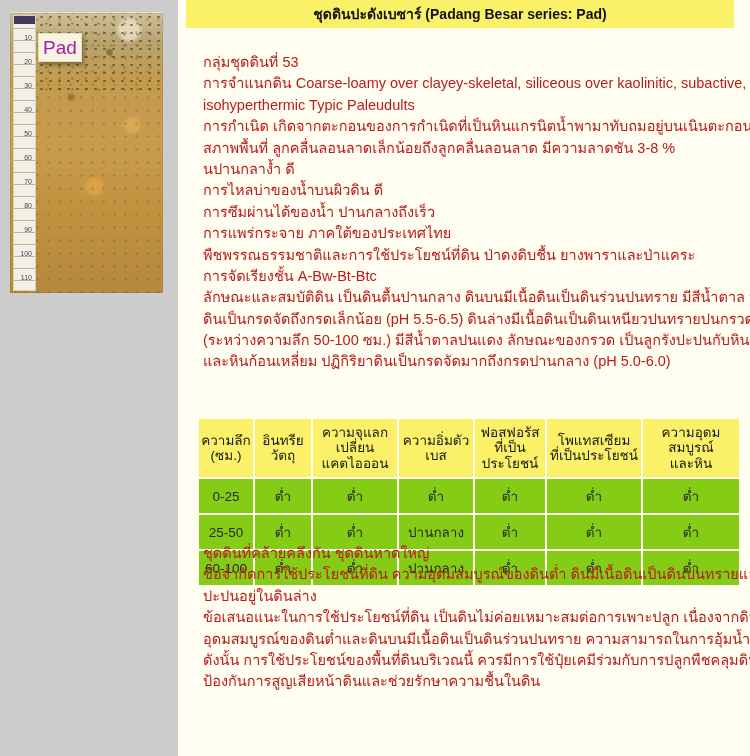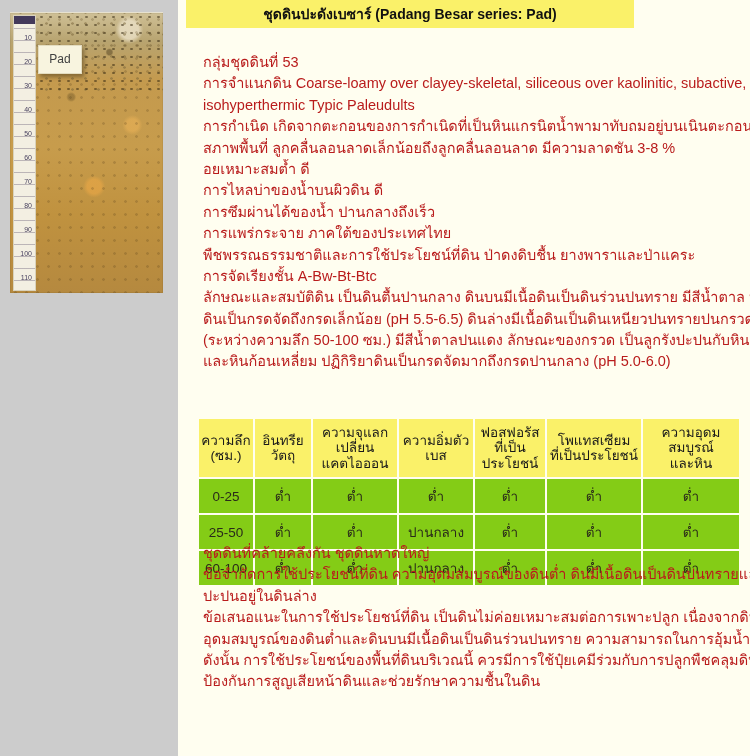--- a/index.html
+++ b/index.html
@@ -8,21 +8,21 @@
     background:#cccccc;
     font-family:"Liberation Sans",sans-serif;
     color:#3b3b3b;
   }
   
   .content{
     position:absolute;left:178px;top:0;width:572px;height:756px;
     background:#fffef0;
   }
   .title-bar{
-    position:absolute;left:8px;top:0;width:448px;height:28px;
+    position:absolute;left:8px;top:0;width:548px;height:28px;
     background:#faf169;
     text-align:center;line-height:28px;
     font-size:14px;font-weight:bold;color:#111;
   }
   .desc,.footer{
     position:absolute;left:10px;width:548px;
     font-size:14.5px;color:#b91c1c;margin-left:15px;
   }
   .desc{top:52px;}
   .footer{top:543px;}
@@ -86,24 +86,24 @@
     position:absolute;right:3px;font-size:7px;line-height:8px;color:#4a4360;
     font-family:"Liberation Sans",sans-serif;
   }
   .mark:nth-child(2){top:18px}  .mark:nth-child(3){top:42px}
   .mark:nth-child(4){top:66px}  .mark:nth-child(5){top:90px}
   .mark:nth-child(6){top:114px} .mark:nth-child(7){top:138px}
   .mark:nth-child(8){top:162px} .mark:nth-child(9){top:186px}
   .mark:nth-child(10){top:210px}.mark:nth-child(11){top:234px}
   .mark:nth-child(12){top:258px}
   .pad-label{
-    position:absolute;left:28px;top:32px;z-index:3;width:42px;height:27px;
+    position:absolute;left:28px;top:20px;z-index:3;width:42px;height:27px;
     background:#f8f4df;border:1px solid #e3dcc0;
     box-shadow:2px 3px 4px rgba(60,45,15,.45);
-    text-align:center;line-height:27px;font-size:12px;color:#404040;
+    text-align:center;line-height:27px;font-size:19px;color:#a21caf;
   }
 </style>
 </head>
 <body>
 
 <div class="soil-photo">
   <div class="ruler">
     <div class="ruler-cap"></div>
     <span class="mark">10</span>
     <span class="mark">20</span>
@@ -125,21 +125,21 @@
   <div class="title-bar">
     <span>ชุดดินปะดังเบซาร์ (Padang Besar series: Pad)</span>
   </div>
 
   <div class="desc">
     <div class="tline">กลุ่มชุดดินที่ 53</div>
     <div class="tline">การจำแนกดิน Coarse-loamy over clayey-skeletal, siliceous over kaolinitic, subactive,</div>
     <div class="tline">isohyperthermic Typic Paleudults</div>
     <div class="tline">การกำเนิด เกิดจากตะกอนของการกำเนิดที่เป็นหินแกรนิตน้ำพามาทับถมอยู่บนเนินตะกอน</div>
     <div class="tline">สภาพพื้นที่ ลูกคลื่นลอนลาดเล็กน้อยถึงลูกคลื่นลอนลาด มีความลาดชัน 3-8 %</div>
-    <div class="tline">อยเหมาะสมต้ำ ดี</div>
+    <div class="tline">นปานกลาง้ำ ดี</div>
     <div class="tline">การไหลบ่าของน้ำบนผิวดิน ดี</div>
     <div class="tline">การซึมผ่านได้ของน้ำ ปานกลางถึงเร็ว</div>
     <div class="tline">การแพร่กระจาย ภาคใต้ของประเทศไทย</div>
     <div class="tline">พืชพรรณธรรมชาติและการใช้ประโยชน์ที่ดิน ป่าดงดิบชื้น ยางพาราและป่าแคระ</div>
     <div class="tline">การจัดเรียงชั้น A-Bw-Bt-Btc</div>
     <div class="tline">ลักษณะและสมบัติดิน เป็นดินตื้นปานกลาง ดินบนมีเนื้อดินเป็นดินร่วนปนทราย มีสีน้ำตาล ปฏิกิริยา</div>
     <div class="tline">ดินเป็นกรดจัดถึงกรดเล็กน้อย (pH 5.5-6.5) ดินล่างมีเนื้อดินเป็นดินเหนียวปนทรายปนกรวดมาก</div>
     <div class="tline">(ระหว่างความลึก 50-100 ซม.) มีสีน้ำตาลปนแดง ลักษณะของกรวด เป็นลูกรังปะปนกับหินก้อนกลม</div>
     <div class="tline">และหินก้อนเหลี่ยม ปฏิกิริยาดินเป็นกรดจัดมากถึงกรดปานกลาง (pH 5.0-6.0)</div>
   </div>

